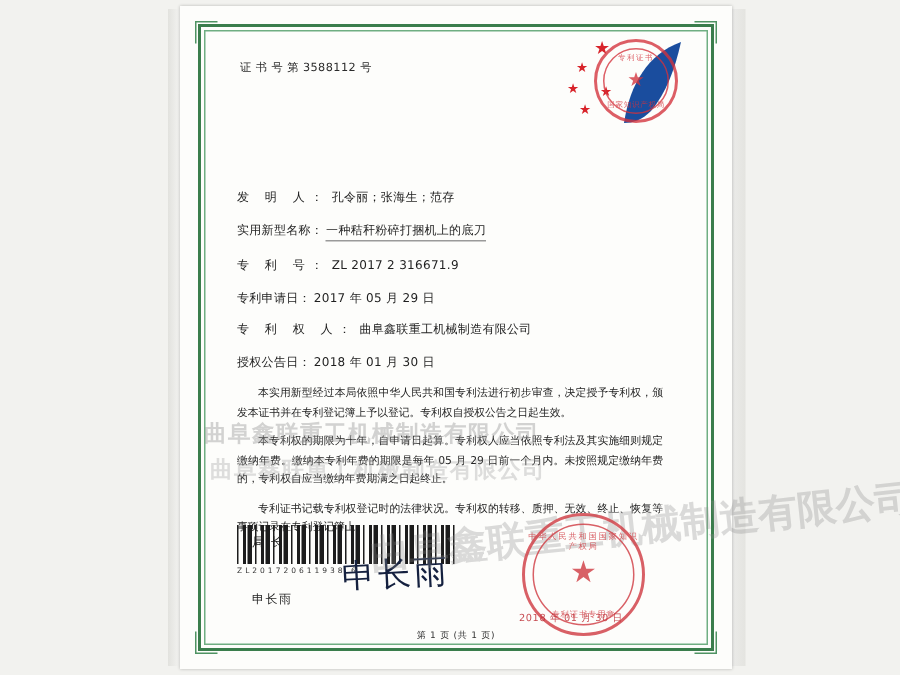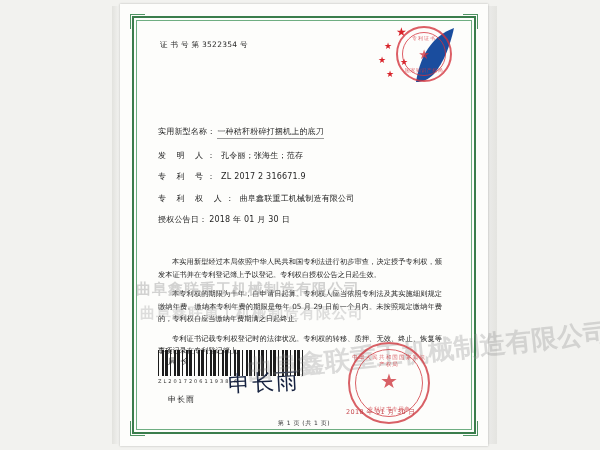--- a/index.html
+++ b/index.html
@@ -356,52 +356,56 @@
 
   <div class="paper">
 
     <div class="border-outer"></div>
     <div class="border-inner"></div>
     <div class="corner tl"></div>
     <div class="corner tr"></div>
     <div class="corner bl"></div>
     <div class="corner br"></div>
 
-    <div class="cert-no">证 书 号 第 3522354 号</div>
+    <div class="cert-no">证 书 号 第 3588112 号</div>
 
     <div class="emblem">
       <span class="star s1">★</span>
       <span class="star s2">★</span>
       <span class="star s3">★</span>
       <span class="star s4">★</span>
       <span class="star s5">★</span>
       <svg width="50" height="58" viewBox="0 0 50 58">
         <path d="M6 56 C10 30 22 10 44 2 C40 20 34 36 24 48 C18 54 12 56 6 56 Z" fill="#1a4d9e"></path>
       </svg>
     </div>
 
     <div class="seal-top">
       <div class="seal-text">专利证书</div>
       <div class="seal-star">★</div>
       <div class="seal-text-b">国家知识产权局</div>
     </div>
 
 
     <div class="fields">
+      <div class="frow spaced">
+        <span class="flabel">发  明  人：</span>
+        <span class="fvalue">孔令丽；张海生；范存</span>
+      </div>
       <div class="frow under">
         <span class="flabel">实用新型名称：</span>
         <span class="fvalue">一种秸秆粉碎打捆机上的底刀</span>
       </div>
       <div class="frow spaced">
-        <span class="flabel">发  明  人：</span>
-        <span class="fvalue">孔令丽；张海生；范存</span>
-      </div>
-      <div class="frow spaced">
         <span class="flabel">专  利  号：</span>
         <span class="fvalue">ZL 2017 2 316671.9</span>
+      </div>
+      <div class="frow">
+        <span class="flabel">专利申请日：</span>
+        <span class="fvalue">2017 年 05 月 29 日</span>
       </div>
       <div class="frow spaced">
         <span class="flabel">专  利  权  人：</span>
         <span class="fvalue">曲阜鑫联重工机械制造有限公司</span>
       </div>
       <div class="frow">
         <span class="flabel">授权公告日：</span>
         <span class="fvalue">2018 年 01 月 30 日</span>
       </div>
     </div>

